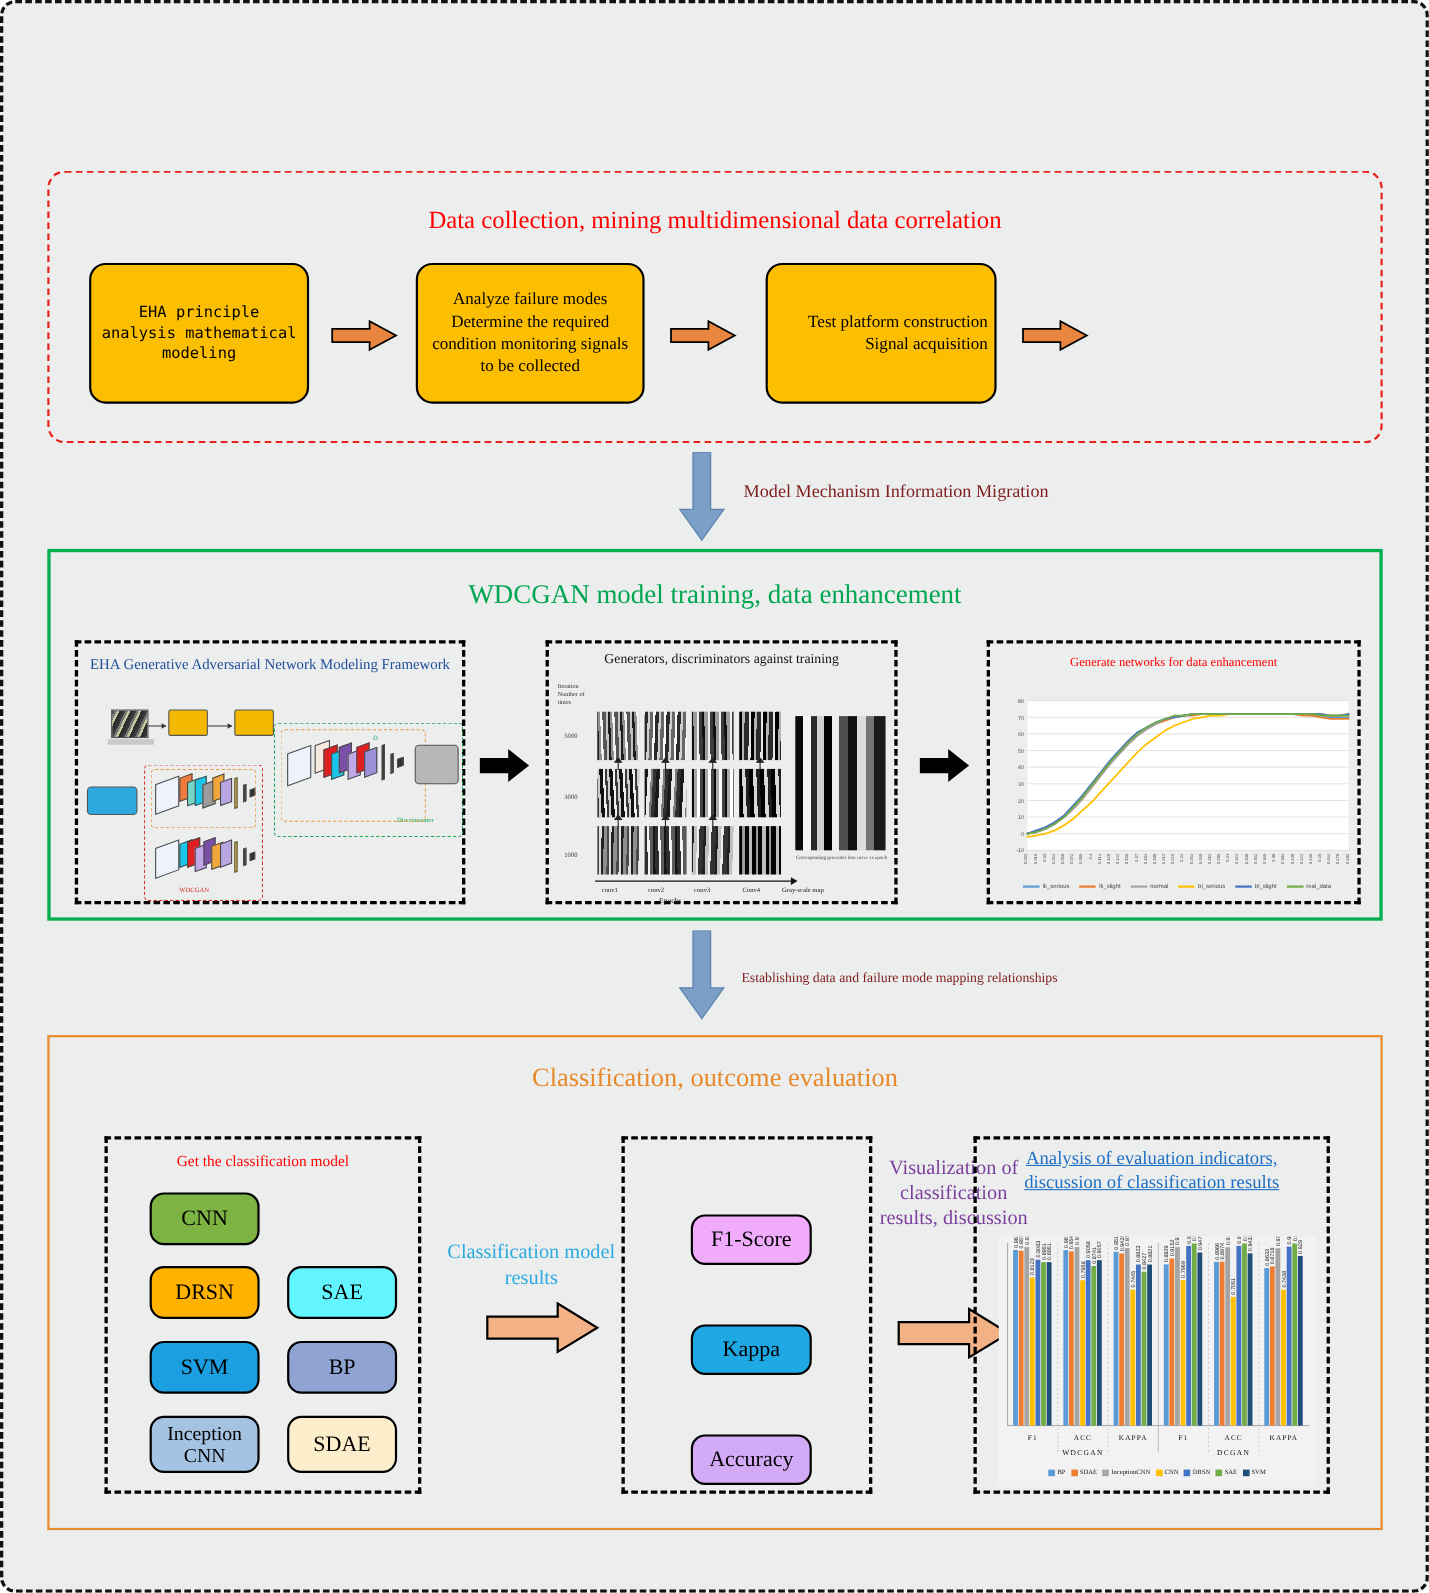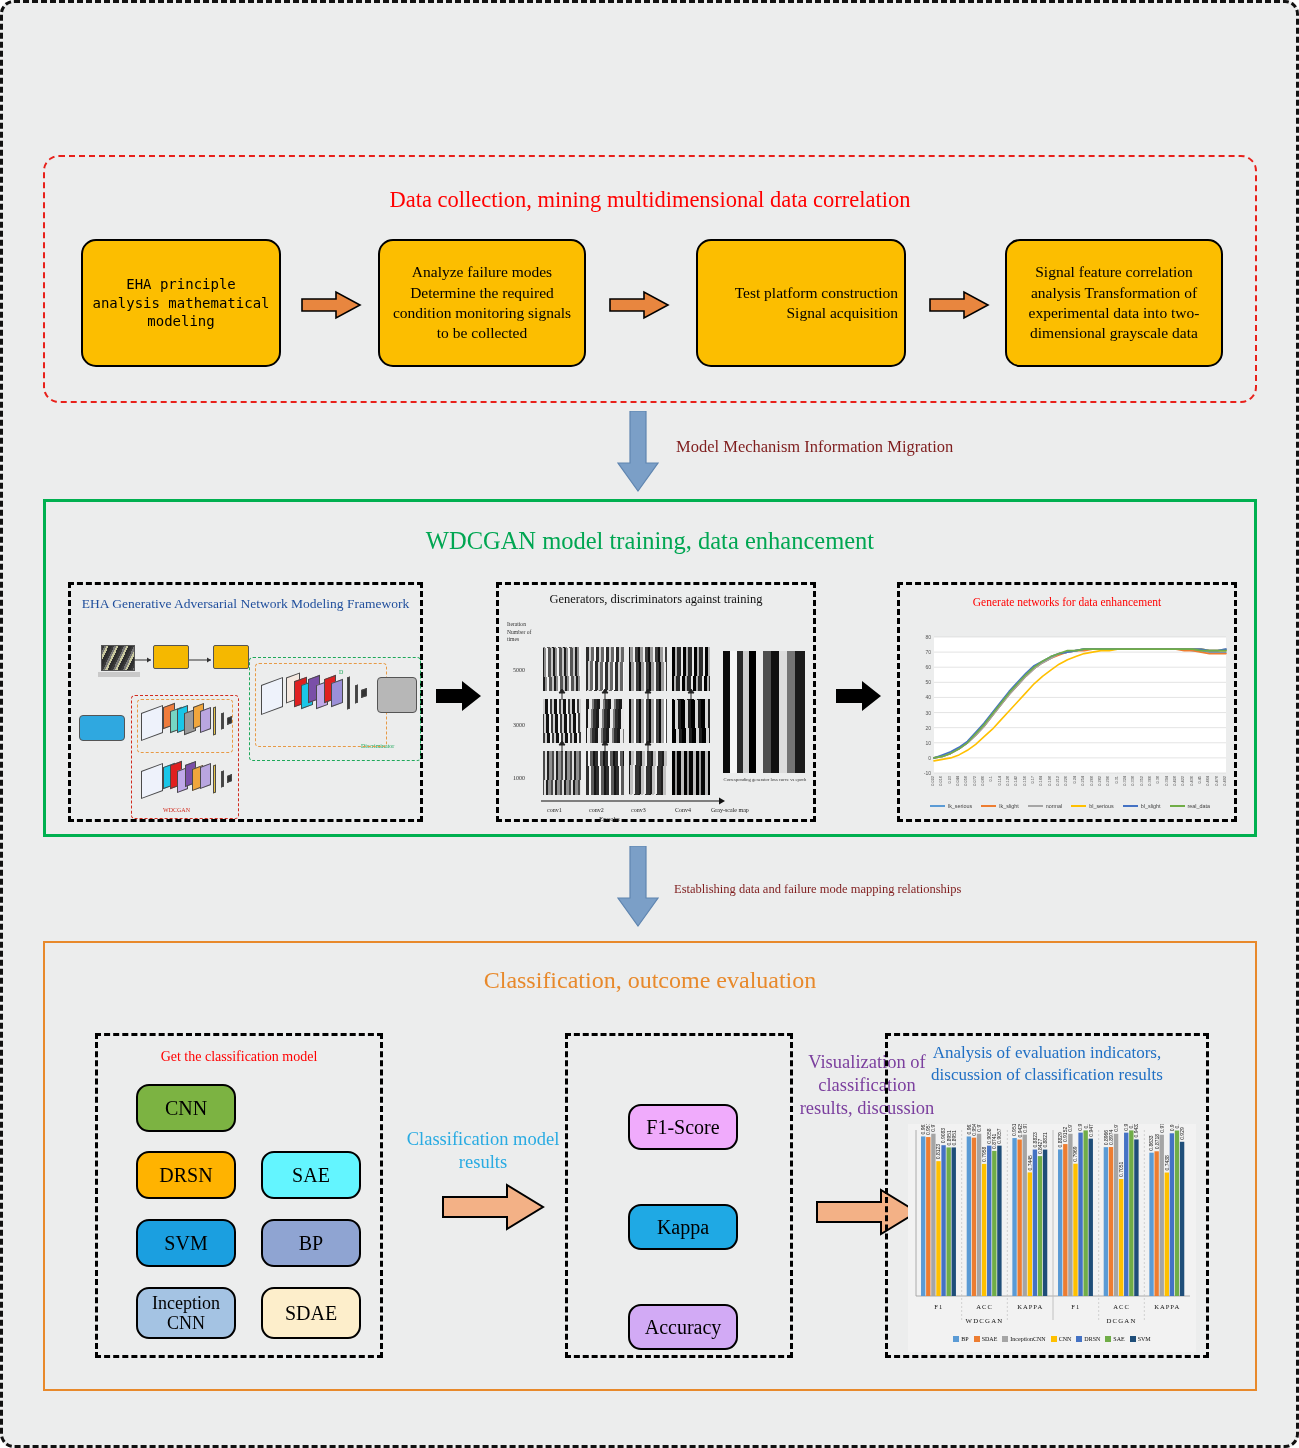--- a/index.html
+++ b/index.html
@@ -157,21 +157,20 @@
     </div>
 
     <div class="ybox" style="left:651px; top:82px; width:210px; height:128px;text-align:right;">Test platform construction Signal acquisition</div>
 
     <div class="oarrow" style="left:883px; top:133px;">
       <svg width="62" height="30" viewBox="0 0 62 30">
         <path d="M2 9 H36 V2 L60 15 L36 28 V21 H2 Z" fill="#e8863f" stroke="#000" stroke-width="1.6"></path>
       </svg>
     </div>
 
-    <div class="ybox" style="left:960px; top:82px; width:218px; height:128px;">Signal feature correlation analysis Transformation of experimental data into two-dimensional grayscale data</div>
   </div>
 
   <div class="varrow" style="left:613px; top:408px;">
     <svg width="44" height="82" viewBox="0 0 44 82">
       <path d="M14 0 H30 V52 H42 L22 80 L2 52 H14 Z" fill="#7b9fc7" stroke="#5f85b0" stroke-width="1.2"></path>
     </svg>
   </div>
   <div class="varrow-label" style="left:673px; top:434px;">Model Mechanism Information Migration</div>
 
   <div class="section" id="sec-wdcgan">
@@ -443,21 +442,21 @@
     </div>
 
     <div class="arrow-text" style="left:754px; top:108px; width:136px; color:#7b3f9e;">Visualization of classification results, discussion</div>
     <div class="parrow" style="left:770px; top:245px;">
       <svg width="104" height="48" viewBox="0 0 104 48">
         <path d="M2 14 H66 V2 L102 24 L66 46 V34 H2 Z" fill="#f3b186" stroke="#000" stroke-width="2"></path>
       </svg>
     </div>
 
     <div class="dpanel" style="left:840px; top:90px; width:324px; height:325px;">
-      <div class="dpanel-title" style="top:6px; font-size:17px; color:#1f6fc4; padding:0 16px;">Analysis of evaluation indicators, discussion of classification results</div>
+      <div class="dpanel-title" style="top:6px; font-size:17px; color:#1f6fc4; padding:0 16px;text-decoration:underline;">Analysis of evaluation indicators, discussion of classification results</div>
       <div class="bc" id="barchart" style="left:20px; top:88px; width:288px; height:228px;">
           <svg width="288" height="228" style="position:absolute;left:0;top:0;">
             <rect x="0" y="0" width="288" height="228" fill="#f2f2f2"></rect>
             <line x1="8" y1="172" x2="282" y2="172" stroke="#9a9a9a" stroke-width="0.8"></line>
             <line x1="8" y1="6" x2="8" y2="172" stroke="#9a9a9a" stroke-width="0.8"></line>
             <line x1="53.666666666666664" y1="6" x2="53.666666666666664" y2="196" stroke="#bbb" stroke-width="0.6" stroke-dasharray="2,2"></line>
             <line x1="99.33333333333333" y1="6" x2="99.33333333333333" y2="196" stroke="#bbb" stroke-width="0.6" stroke-dasharray="2,2"></line>
             <line x1="145" y1="6" x2="145" y2="196" stroke="#bbb" stroke-width="0.9" stroke-dasharray=""></line>
             <line x1="190.66666666666666" y1="6" x2="190.66666666666666" y2="196" stroke="#bbb" stroke-width="0.6" stroke-dasharray="2,2"></line>
             <line x1="236.33333333333331" y1="6" x2="236.33333333333331" y2="196" stroke="#bbb" stroke-width="0.6" stroke-dasharray="2,2"></line>

